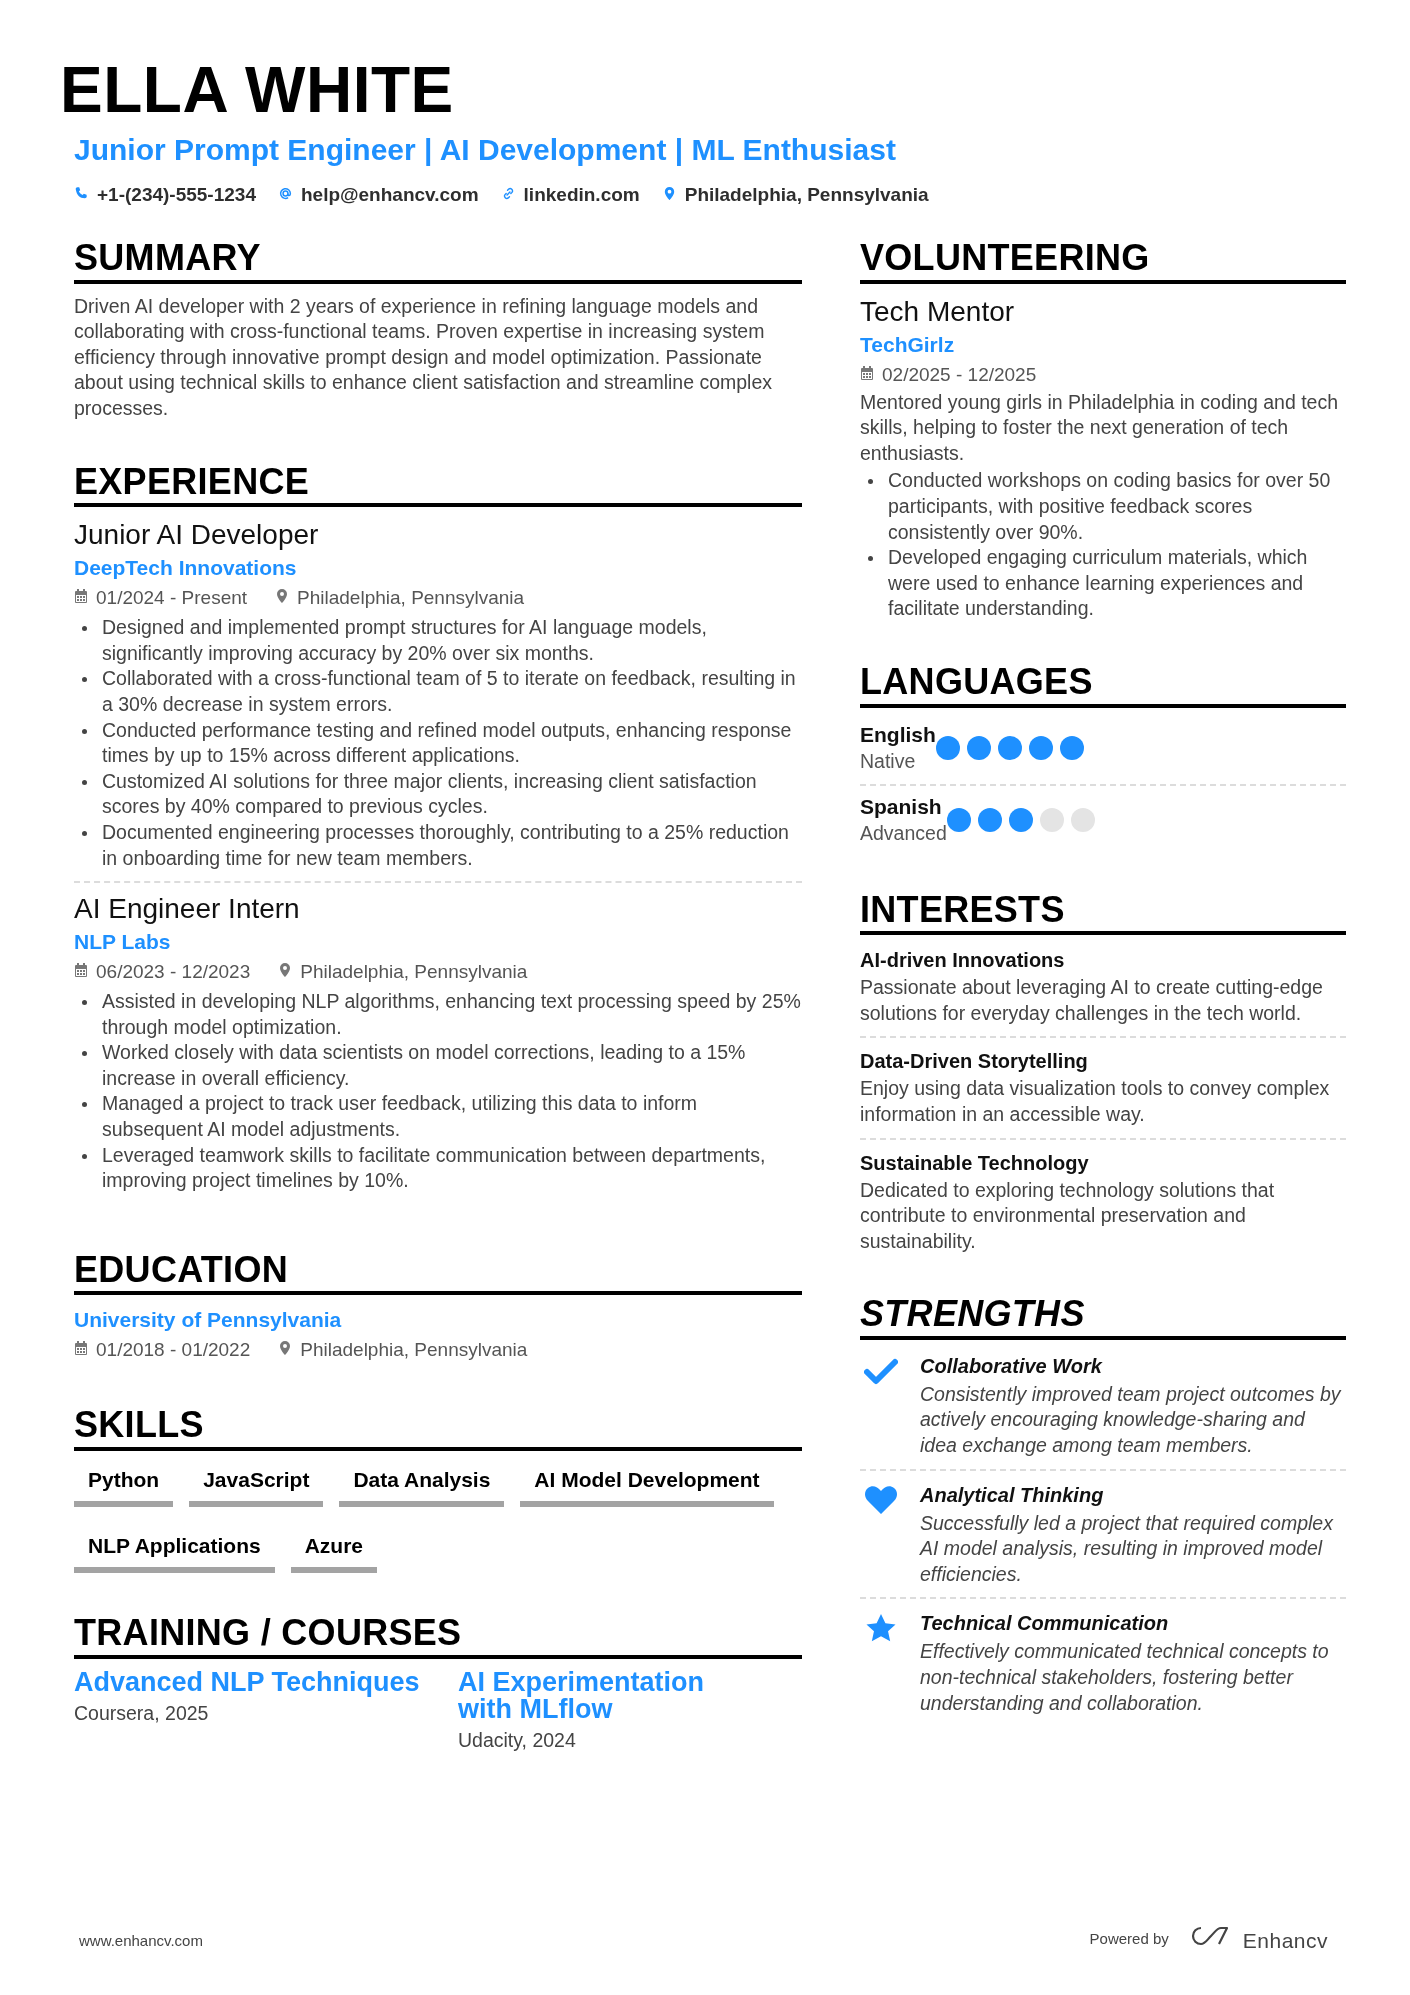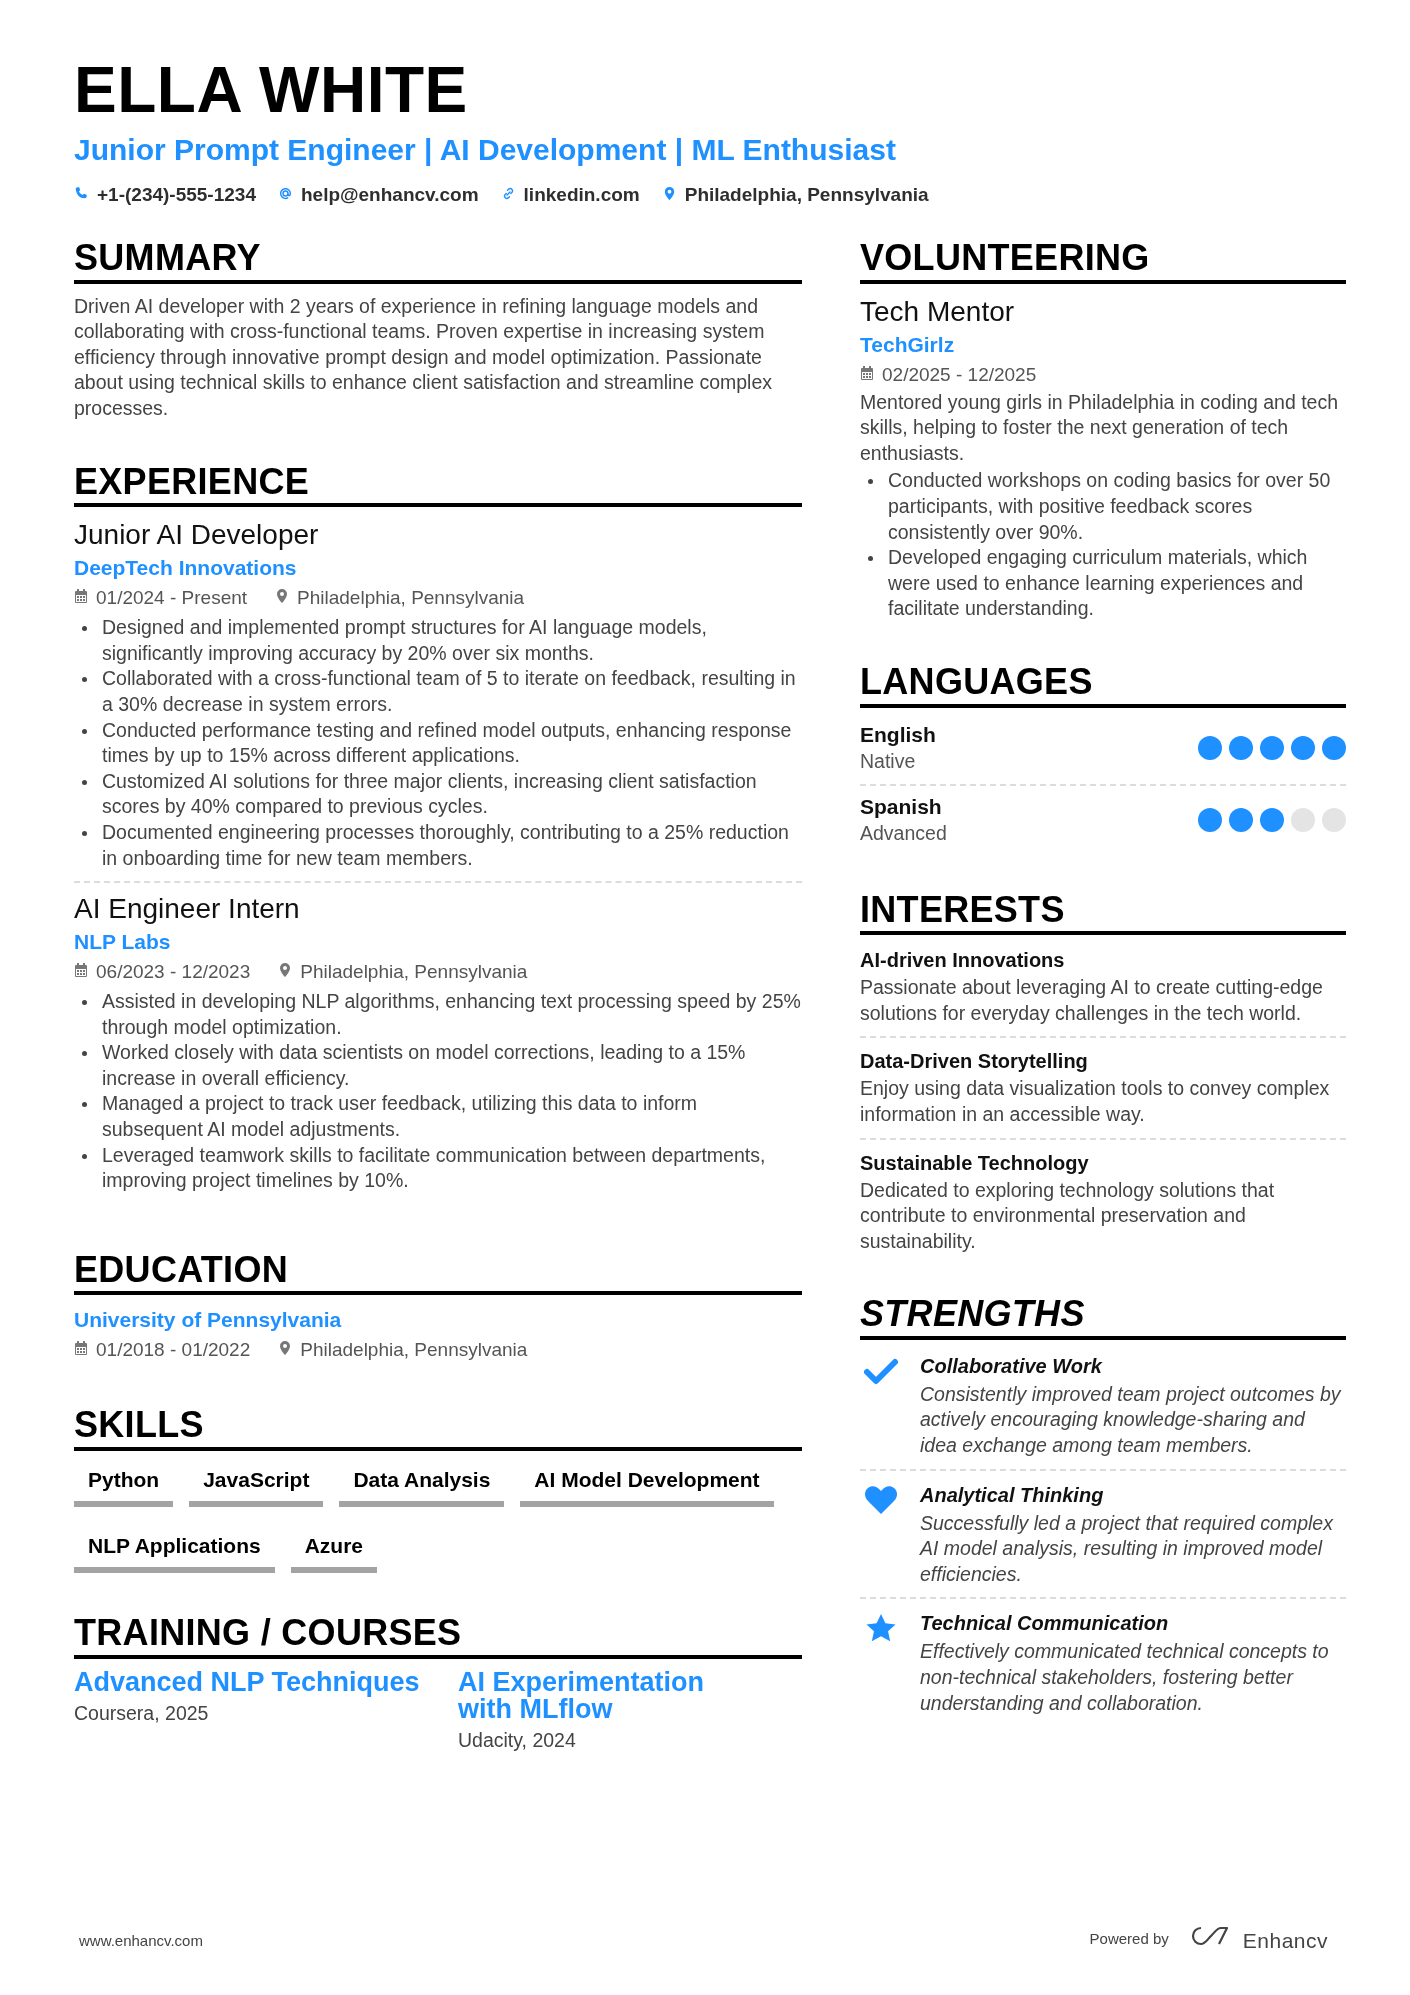--- a/index.html
+++ b/index.html
@@ -2,21 +2,21 @@
 <html><head>
 <meta charset="utf-8">
 <style>
   * { box-sizing: border-box; margin: 0; padding: 0; }
   html, body { width: 1410px; height: 1995px; background: #ffffff; }
   body { font-family: "Liberation Sans", "DejaVu Sans", sans-serif; color: #3a3a3a; position: relative; overflow: hidden; }
 
   .page { position: absolute; left: 0; top: 0; width: 1410px; height: 1995px; }
 
   
-  .name { position: absolute; left: 74px; top: 58px; font-size: 64px; font-weight: 700; color: #000; letter-spacing: 0.5px; line-height: 1; }
+  .name { position: absolute; left: 60px; top: 58px; font-size: 64px; font-weight: 700; color: #000; letter-spacing: 0.5px; line-height: 1; }
   .headline { position: absolute; left: 74px; top: 132px; font-size: 30px; font-weight: 700; color: #1e90ff; line-height: 1.2; }
   .contacts { position: absolute; left: 74px; top: 184px; display: flex; gap: 22px; font-size: 19px; font-weight: 700; color: #2e2e2e; align-items: center; }
   .contact { display: flex; align-items: center; gap: 8px; }
   .contact svg { width: 15px; height: 15px; }
 
   
   .col-left { position: absolute; left: 74px; top: 238px; width: 728px; }
   .col-right { position: absolute; left: 860px; top: 238px; width: 486px; }
 
   .section-title { font-size: 36px; font-weight: 700; color: #000; line-height: 1.1; padding-bottom: 2px; border-bottom: 4px solid #000; margin-bottom: 10px; letter-spacing: 0.3px; }
@@ -37,21 +37,21 @@
 
   .skills { display: flex; flex-wrap: wrap; gap: 26px 16px; margin-top: 16px; }
   .skill { font-size: 21px; font-weight: 700; color: #000000; padding: 0 14px 8px; border-bottom: 6px solid #a3a3a3; line-height: 26px; }
 
   .courses { display: flex; gap: 0; margin-top: 4px; }
   .course { width: 384px; }
   .course-title { font-size: 27px; font-weight: 700; color: #1e90ff; line-height: 27px; }
   .course-sub { font-size: 19.5px; color: #444; line-height: 34px; }
 
   
-  .lang-row { display: flex; justify-content: space-between; align-items: center; padding: 4px 0; }
+  .lang-row { display: flex; justify-content: flex-start; align-items: center; padding: 4px 0; }
   .lang-name { font-size: 21px; font-weight: 700; color: #111; line-height: 26px; }
   .lang-level { font-size: 19.5px; color: #555; line-height: 26px; }
   .dots { display: flex; gap: 7px; }
   .dot { width: 24px; height: 24px; border-radius: 50%; background: #e4e4e4; }
   .dot.on { background: #1e90ff; }
 
   .interest-title { font-size: 20px; font-weight: 700; color: #111; line-height: 30px; }
 
   .strength { display: flex; gap: 18px; }
   .strength-icon { width: 42px; flex: none; display: flex; justify-content: center; padding-top: 6px; }

